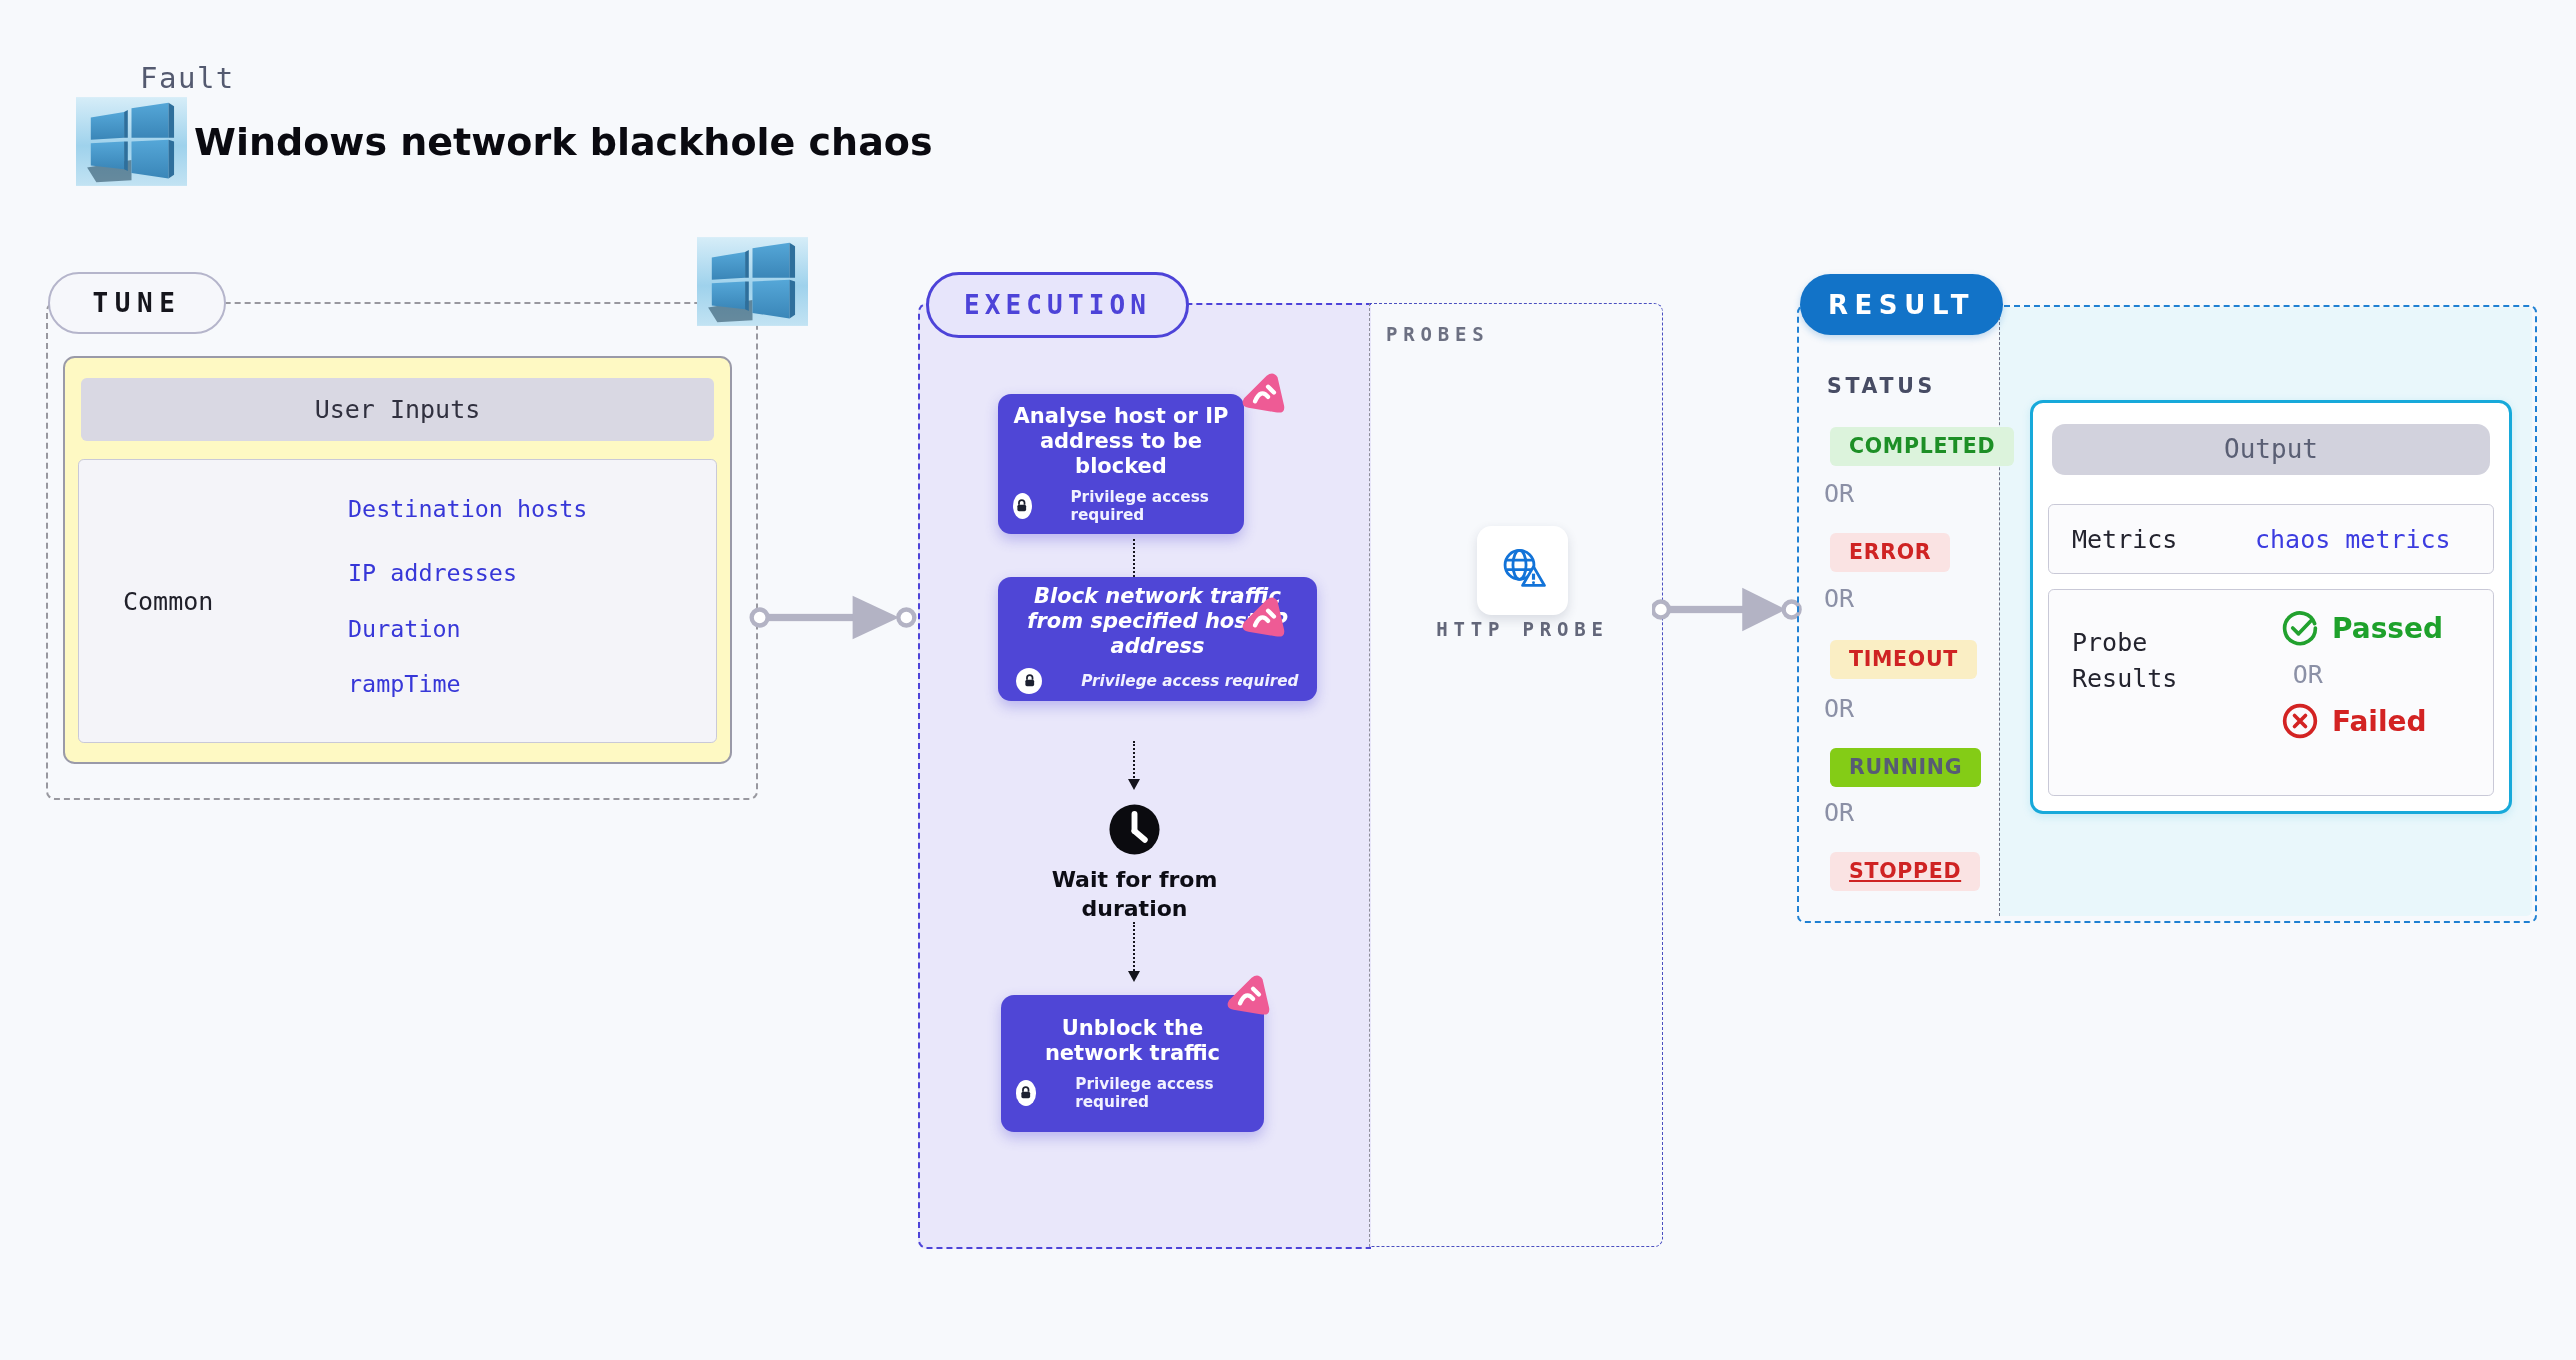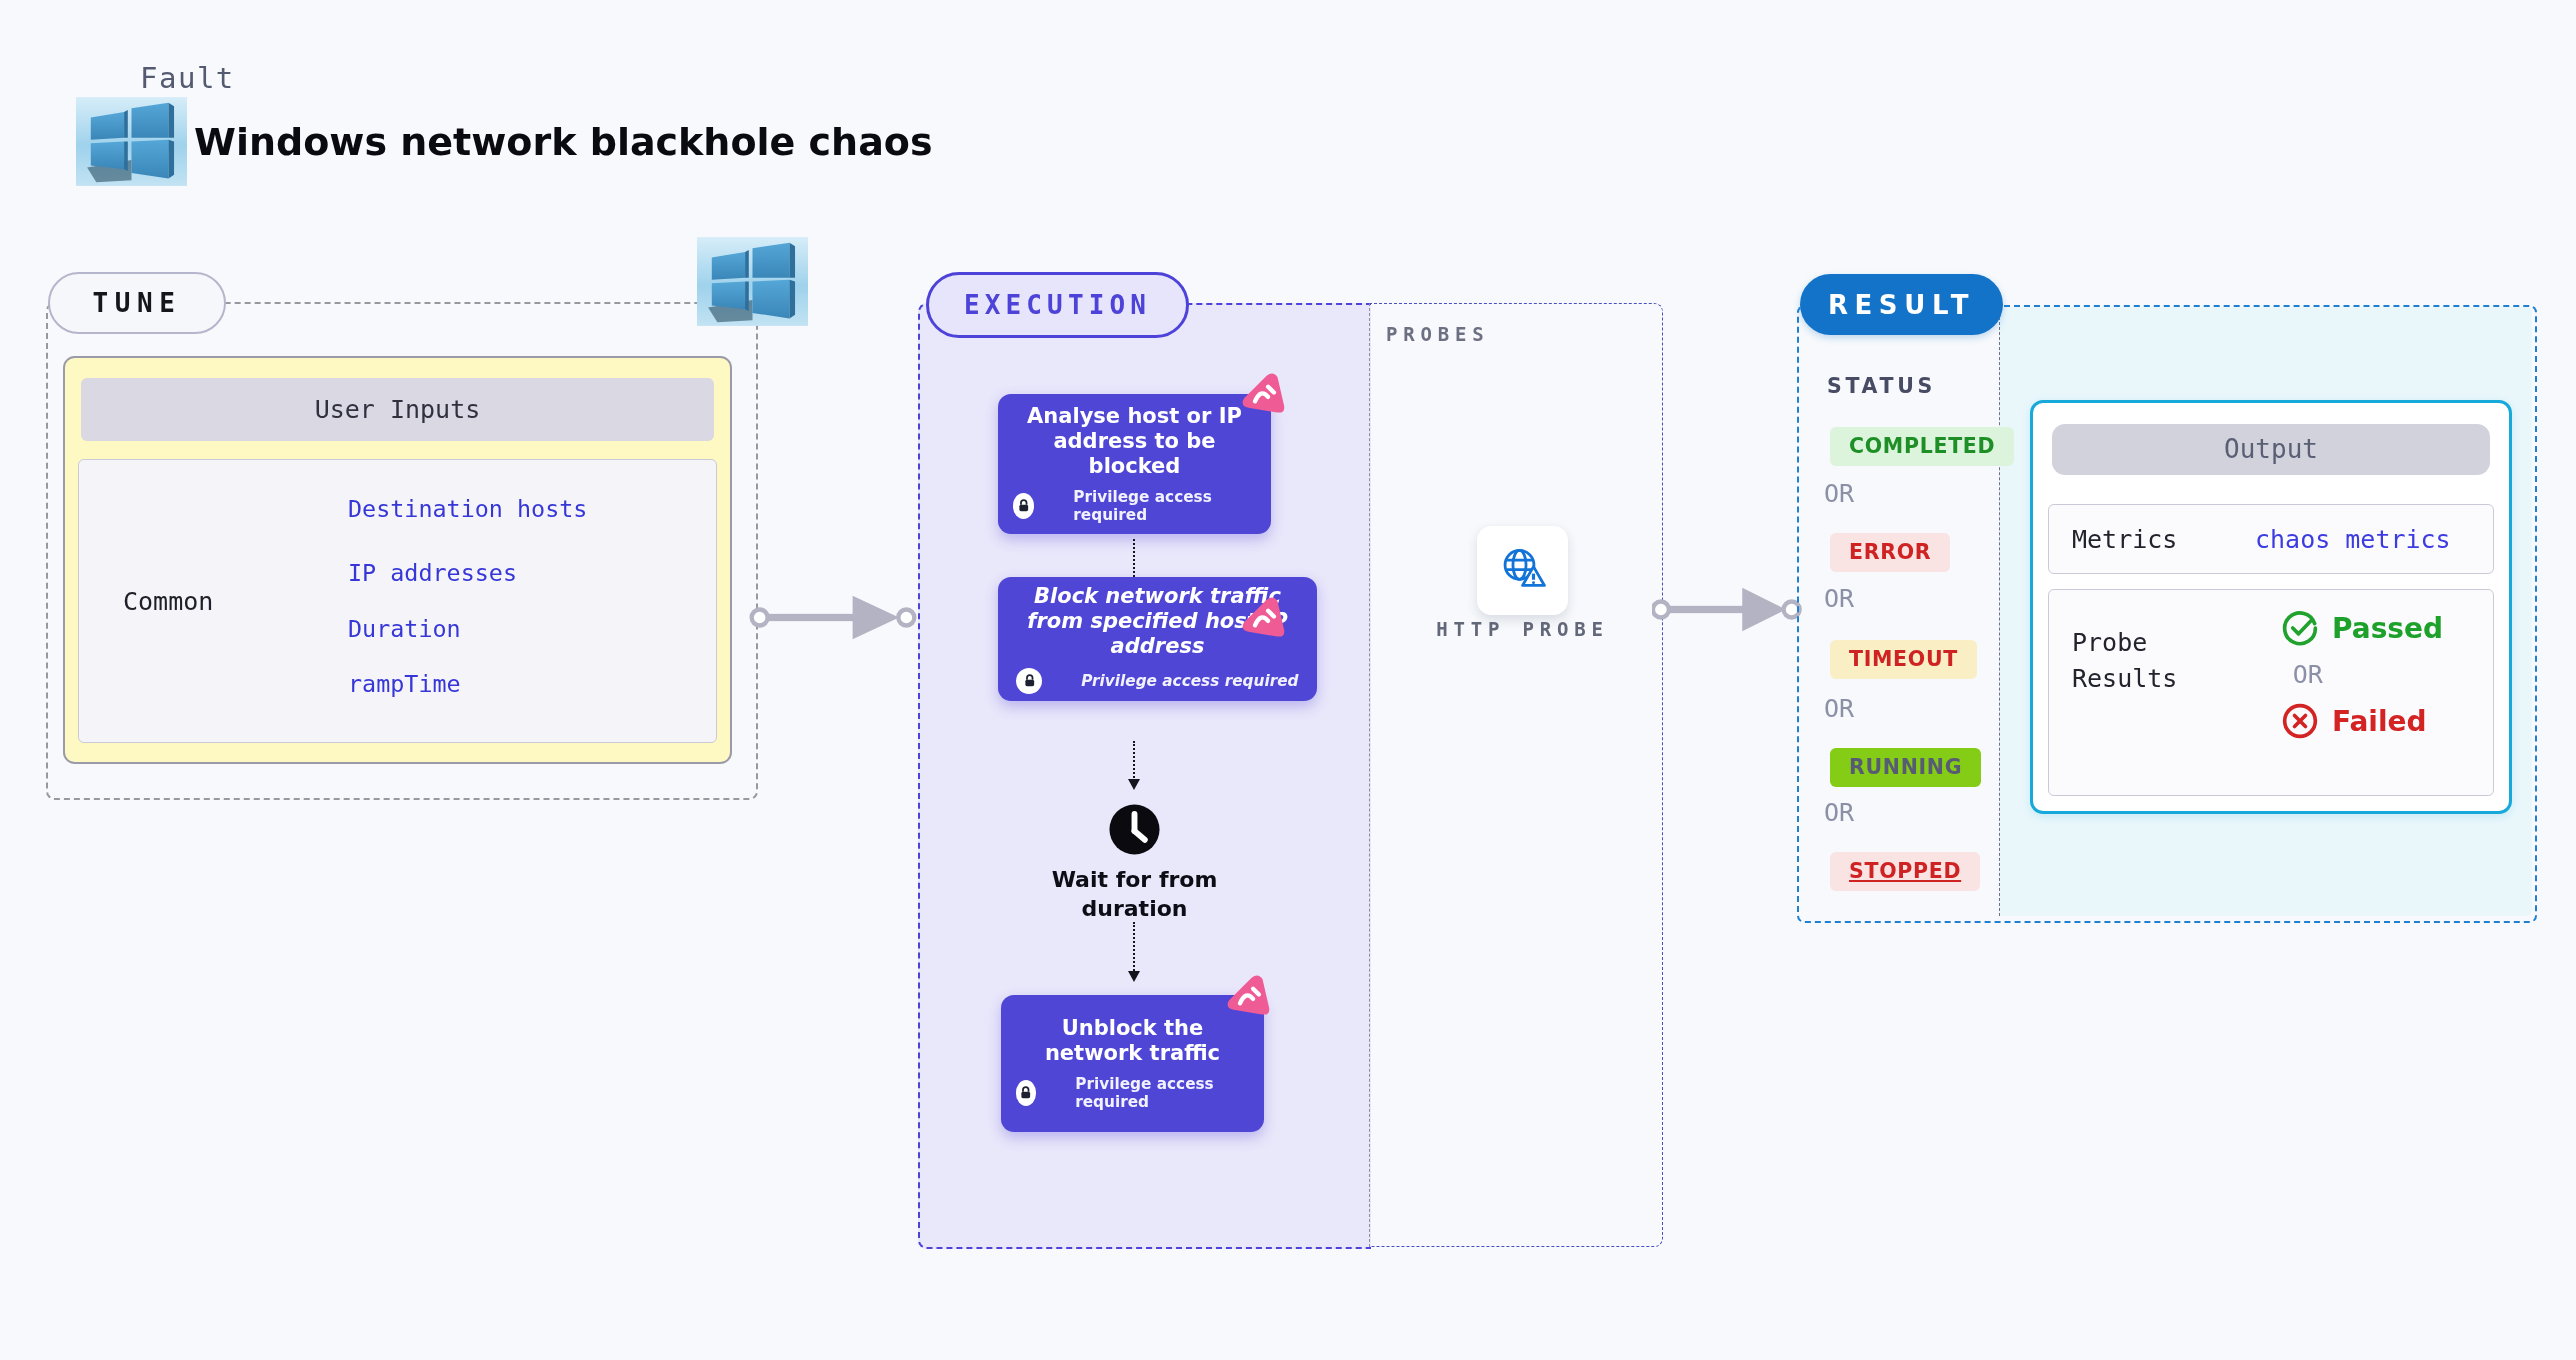--- a/index.html
+++ b/index.html
@@ -37,21 +37,21 @@
     border-right:none;border-radius:8.8px 0 0 8.8px;}
   .probes-box{left:1369px;top:303px;width:292px;height:942px;border-top:1.5px dashed #4a4fc0;border-right:1.5px dashed #4a4fc0;
     border-bottom:1.5px dashed #4a4fc0;border-left:1.5px dashed #8f8f9c;border-radius:0 8.8px 8.8px 0;}
   .exec-pill{left:926px;top:272px;width:257px;height:60px;background:#e7e5fb;border:3.7px solid #4d43d8;border-radius:34px;
     display:flex;align-items:center;justify-content:center;font-weight:700;font-size:26px;color:#4d43d8;letter-spacing:5.1px;}
   .probes-label{left:1386px;top:323px;font-weight:700;font-size:19px;color:#6c7082;letter-spacing:5.8px;}
 
   .node{background:#4f46d6;border-radius:13px;color:#fff;box-shadow:0 5.8px 13px rgba(79,70,214,.30);
     display:flex;flex-direction:column;align-items:center;justify-content:center;gap:8.8px;padding:10.2px 14.6px;box-sizing:border-box;}
   .node-title{font-weight:700;font-size:21px;line-height:1.18;text-align:center;}
-  .node1{left:998px;top:394px;width:273px;height:140px;align-items:center;}
+  .node1{left:998px;top:394px;width:246px;height:140px;align-items:center;}
   .node2{left:998px;top:577px;width:319px;height:124px;font-style:italic;}
   .node3{left:1001px;top:995px;width:263px;height:137px;}
   .priv{display:flex;align-items:center;gap:8.8px;}
   .priv-circle{width:26px;height:26px;border-radius:50%;background:#fff;display:flex;align-items:center;justify-content:center;}
   .priv-text{font-size:15.3px;font-weight:600;color:#f1f1ff;margin-left:30px;}
 
   .chaos-badge{width:48px;height:44px;}
   .cb1{left:1239px;top:372px;}
   .cb2{left:1239px;top:596px;}
   .cb3{left:1224px;top:974px;}

